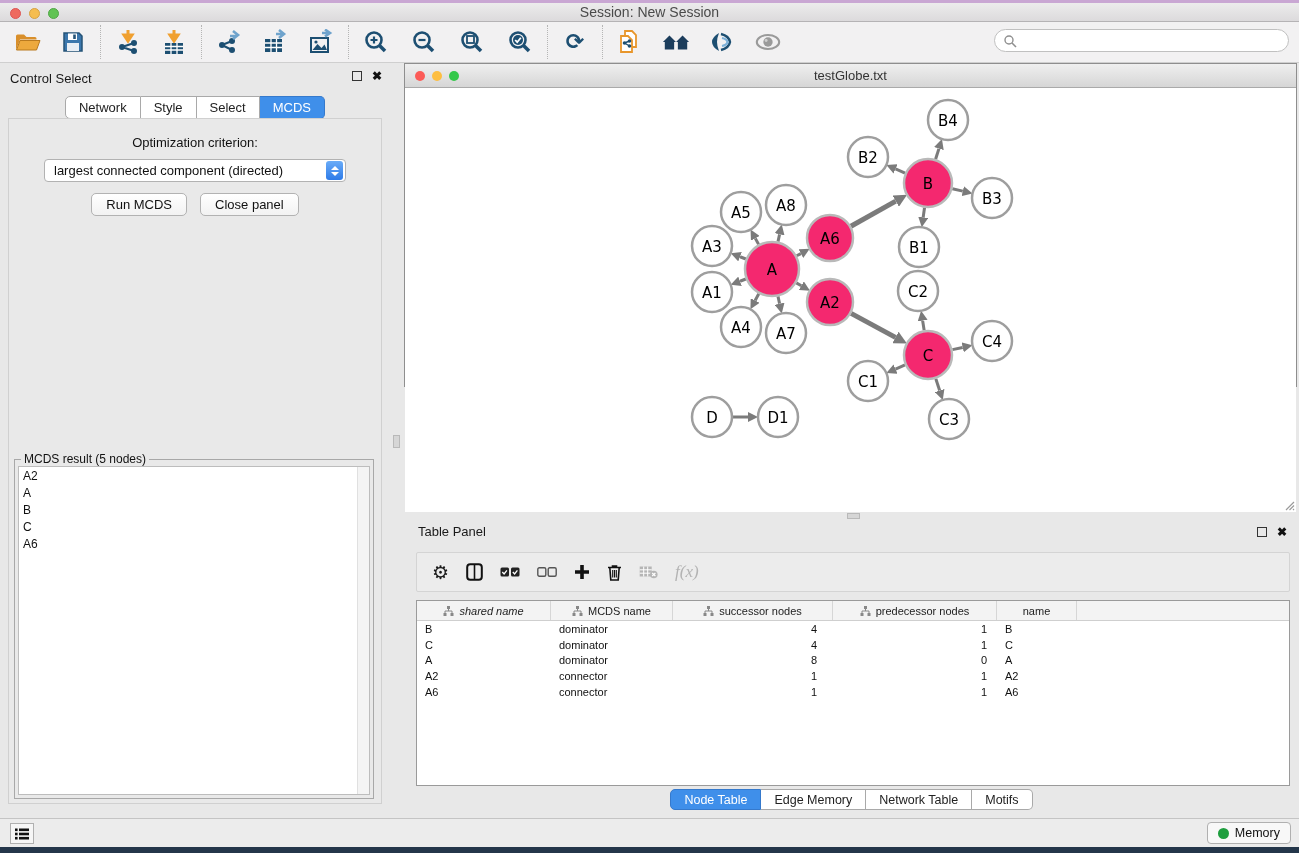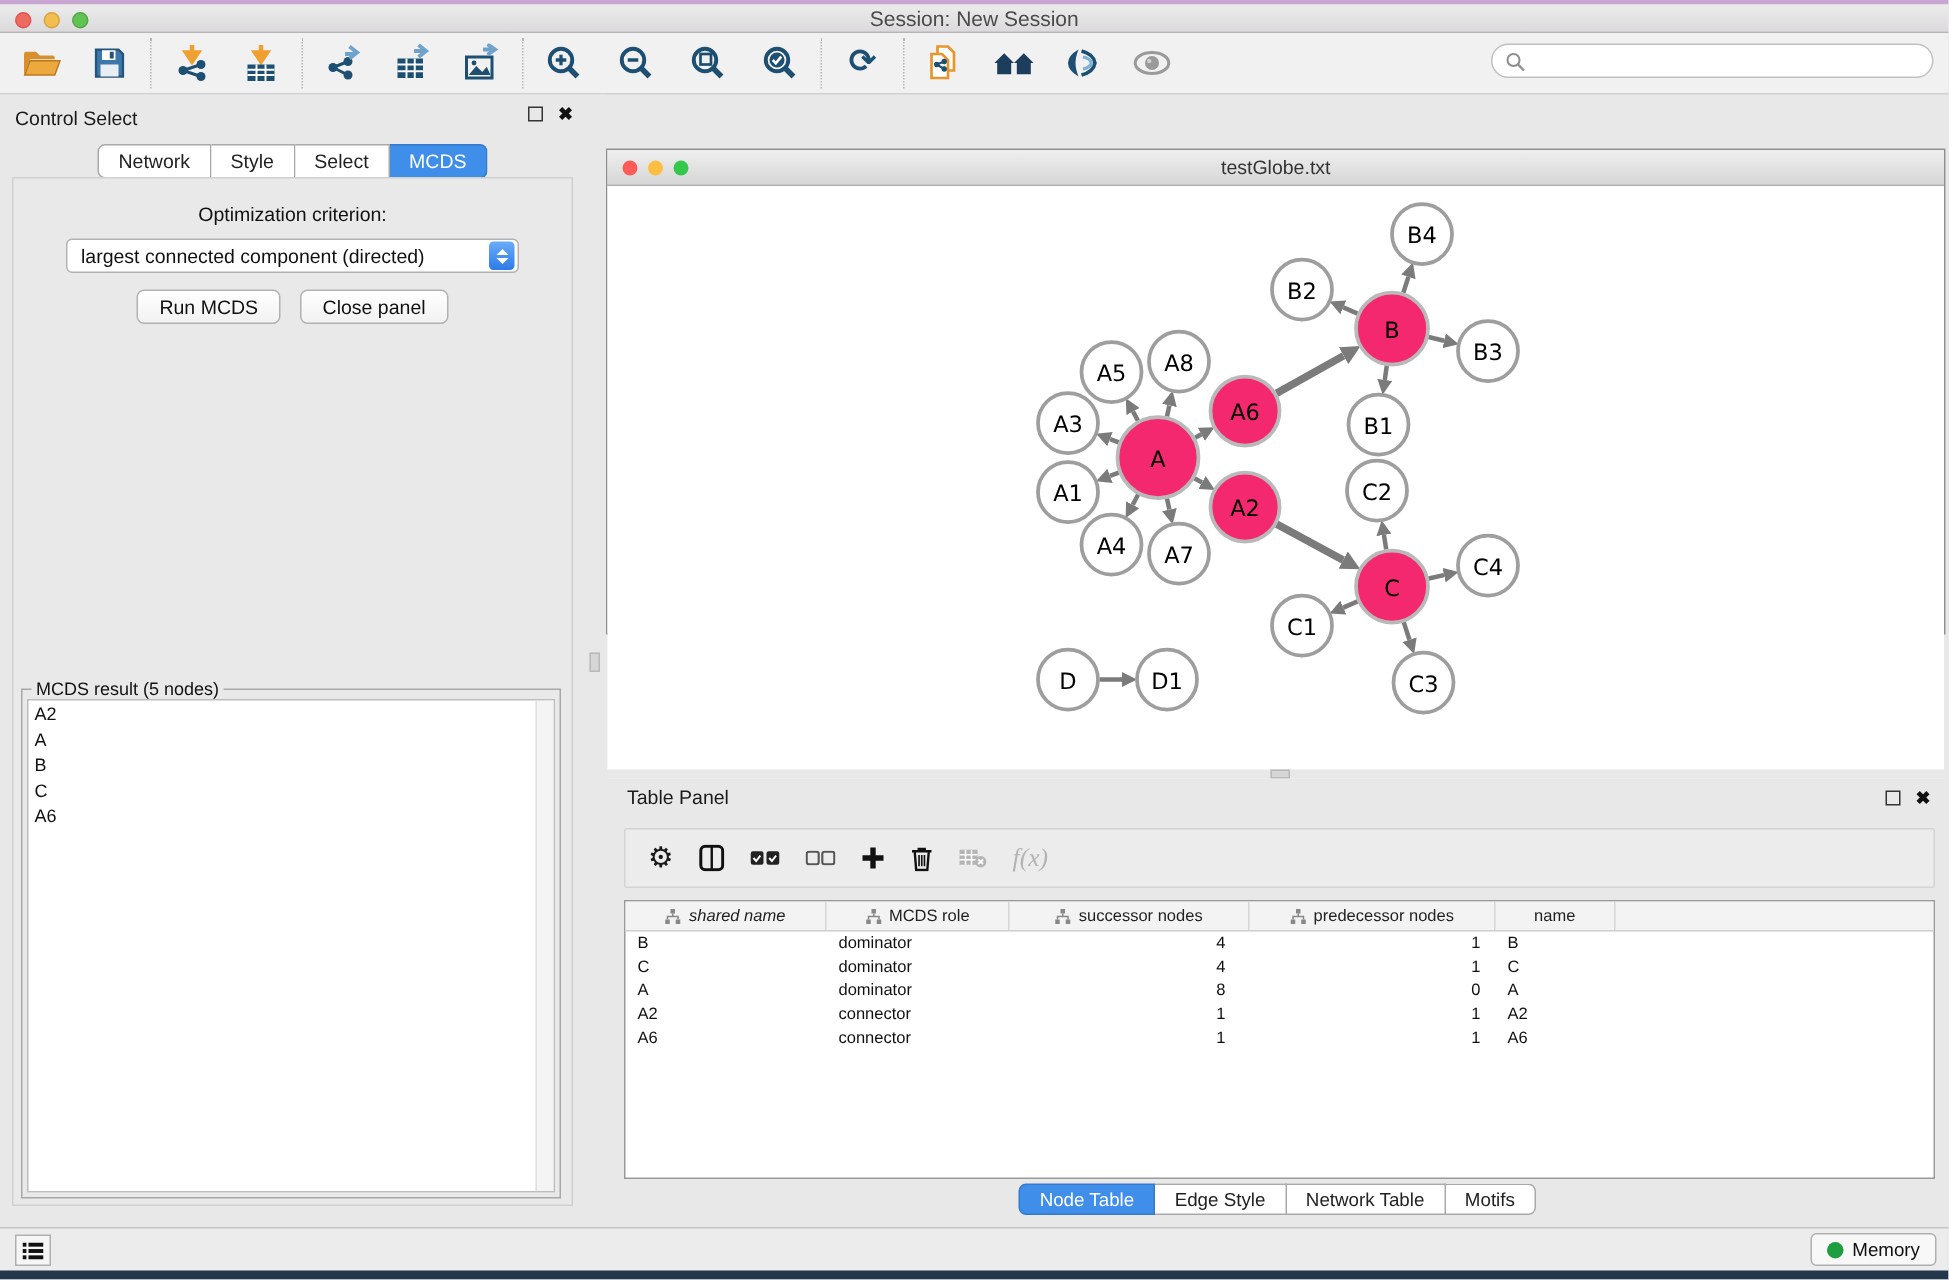--- a/index.html
+++ b/index.html
@@ -64,21 +64,21 @@
   .result-scroll { position:absolute; right:0; top:0; bottom:0; width:12px; background:#f4f4f4; border-left:1px solid #e0e0e0; }
 
   
   .v-splitter { position:absolute; left:390px; top:63px; width:14px; height:755px; background:#e8e8e8; }
   .v-splitter .handle { position:absolute; left:3px; top:372px; width:7px; height:13px; background:#d6d6d6; border:1px solid #b9b9b9; }
   .h-splitter { position:absolute; left:404px; top:513px; width:895px; height:6px; background:#e8e8e8; }
   .h-splitter .handle { position:absolute; left:443px; top:0px; width:13px; height:6px; background:#d6d6d6; border:1px solid #b9b9b9; }
 
   
   .network-window { position:absolute; left:404px; top:63px; width:893px; height:324px;
-    border:1px solid #8e8e8e; background:#fff;margin-top:36px; }
+    border:1px solid #8e8e8e; background:#fff; }
   .nw-titlebar { position:absolute; left:0; top:0; width:100%; height:24px;
     background:linear-gradient(#efefef,#d6d6d6); border-bottom:1px solid #aaa; }
   .nw-traffic { position:absolute; left:10px; top:7px; display:flex; gap:7px; }
   .nw-light { width:10px; height:10px; border-radius:50%; }
   .nw-title { width:100%; text-align:center; line-height:24px; font-size:13px; color:#333; }
   .nw-canvas { position:absolute; left:0; top:24px; width:891px; height:424px; background:#fff; }
   .resize-grip { position:absolute; right:1px; bottom:1px; }
 
   
   .table-panel { position:absolute; left:404px; top:519px; width:895px; height:299px; background:#e8e8e8; }
@@ -475,21 +475,21 @@
             </svg>
             <span>shared name</span>
           </div>
           <div class="th" style="width: 122px;">
             <svg width="11" height="10" viewBox="0 0 11 10">
               <path d="M5.5,3 v2 M2,7 V5 H9 V7" stroke="#888" stroke-width="1" fill="none"></path>
               <rect x="4" y="0" width="3" height="3" fill="#888"></rect>
               <rect x="0.5" y="7" width="3" height="3" fill="#888"></rect>
               <rect x="7.5" y="7" width="3" height="3" fill="#888"></rect>
             </svg>
-            <span>MCDS role</span>
+            <span>MCDS name</span>
           </div>
           <div class="th" style="width: 160px;">
             <svg width="11" height="10" viewBox="0 0 11 10">
               <path d="M5.5,3 v2 M2,7 V5 H9 V7" stroke="#888" stroke-width="1" fill="none"></path>
               <rect x="4" y="0" width="3" height="3" fill="#888"></rect>
               <rect x="0.5" y="7" width="3" height="3" fill="#888"></rect>
               <rect x="7.5" y="7" width="3" height="3" fill="#888"></rect>
             </svg>
             <span>successor nodes</span>
           </div>
@@ -540,21 +540,21 @@
             <div class="td" style="width: 134px; text-align: left; padding-left: 8px; padding-right: 0px;">A6</div>
             <div class="td" style="width: 122px; text-align: left; padding-left: 8px; padding-right: 0px;">connector</div>
             <div class="td" style="width: 160px; text-align: right; padding-left: 0px; padding-right: 16px;">1</div>
             <div class="td" style="width: 164px; text-align: right; padding-left: 0px; padding-right: 10px;">1</div>
             <div class="td" style="width: 80px; text-align: left; padding-left: 8px; padding-right: 0px;">A6</div>
           </div>
         </div>
     </div>
     <div class="tp-tabs" id="tp-tabs">
         <div class="tab active">Node Table</div>
-        <div class="tab">Edge Style</div>
+        <div class="tab">Edge Memory</div>
         <div class="tab">Network Table</div>
         <div class="tab">Motifs</div>
       </div>
   </div>
 
   <div class="status-bar">
     <span class="list-btn">
       <svg width="14" height="12" viewBox="0 0 14 12">
           <rect x="0" y="0.5" width="2.6" height="2.6" fill="#111"></rect>
           <rect x="4" y="0.5" width="10" height="2.6" fill="#111"></rect>

